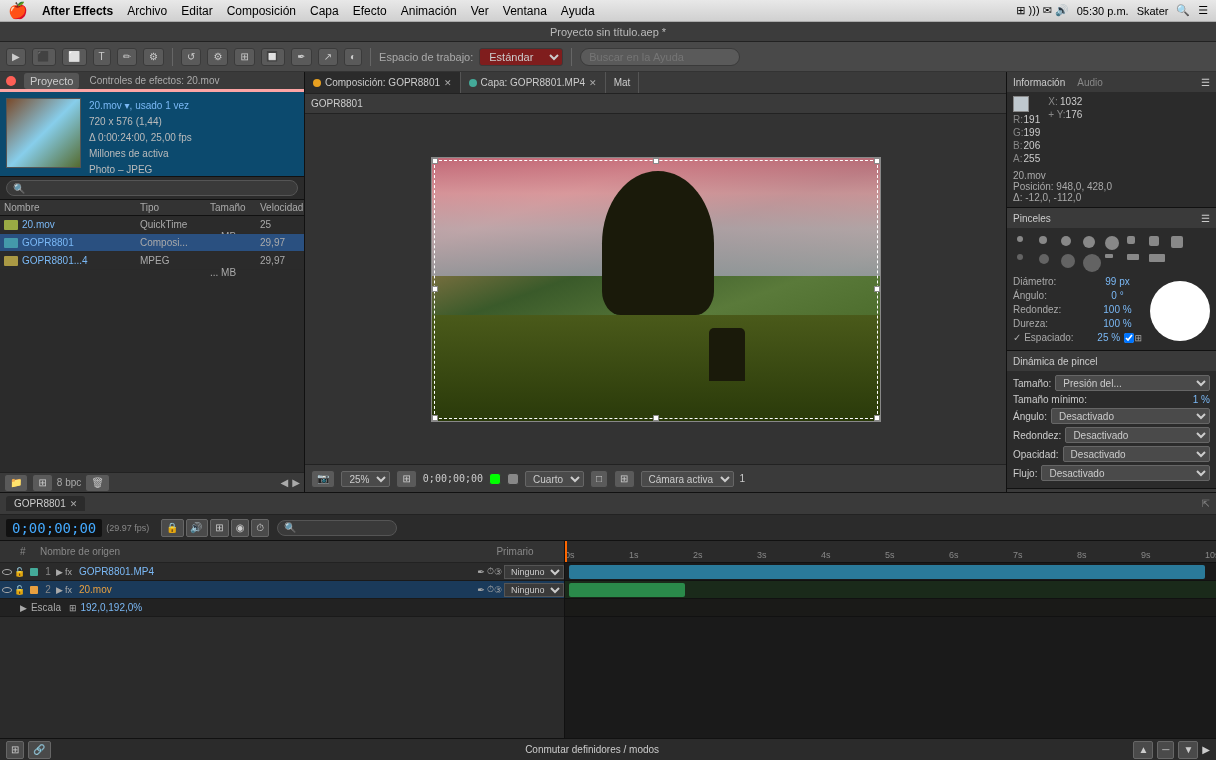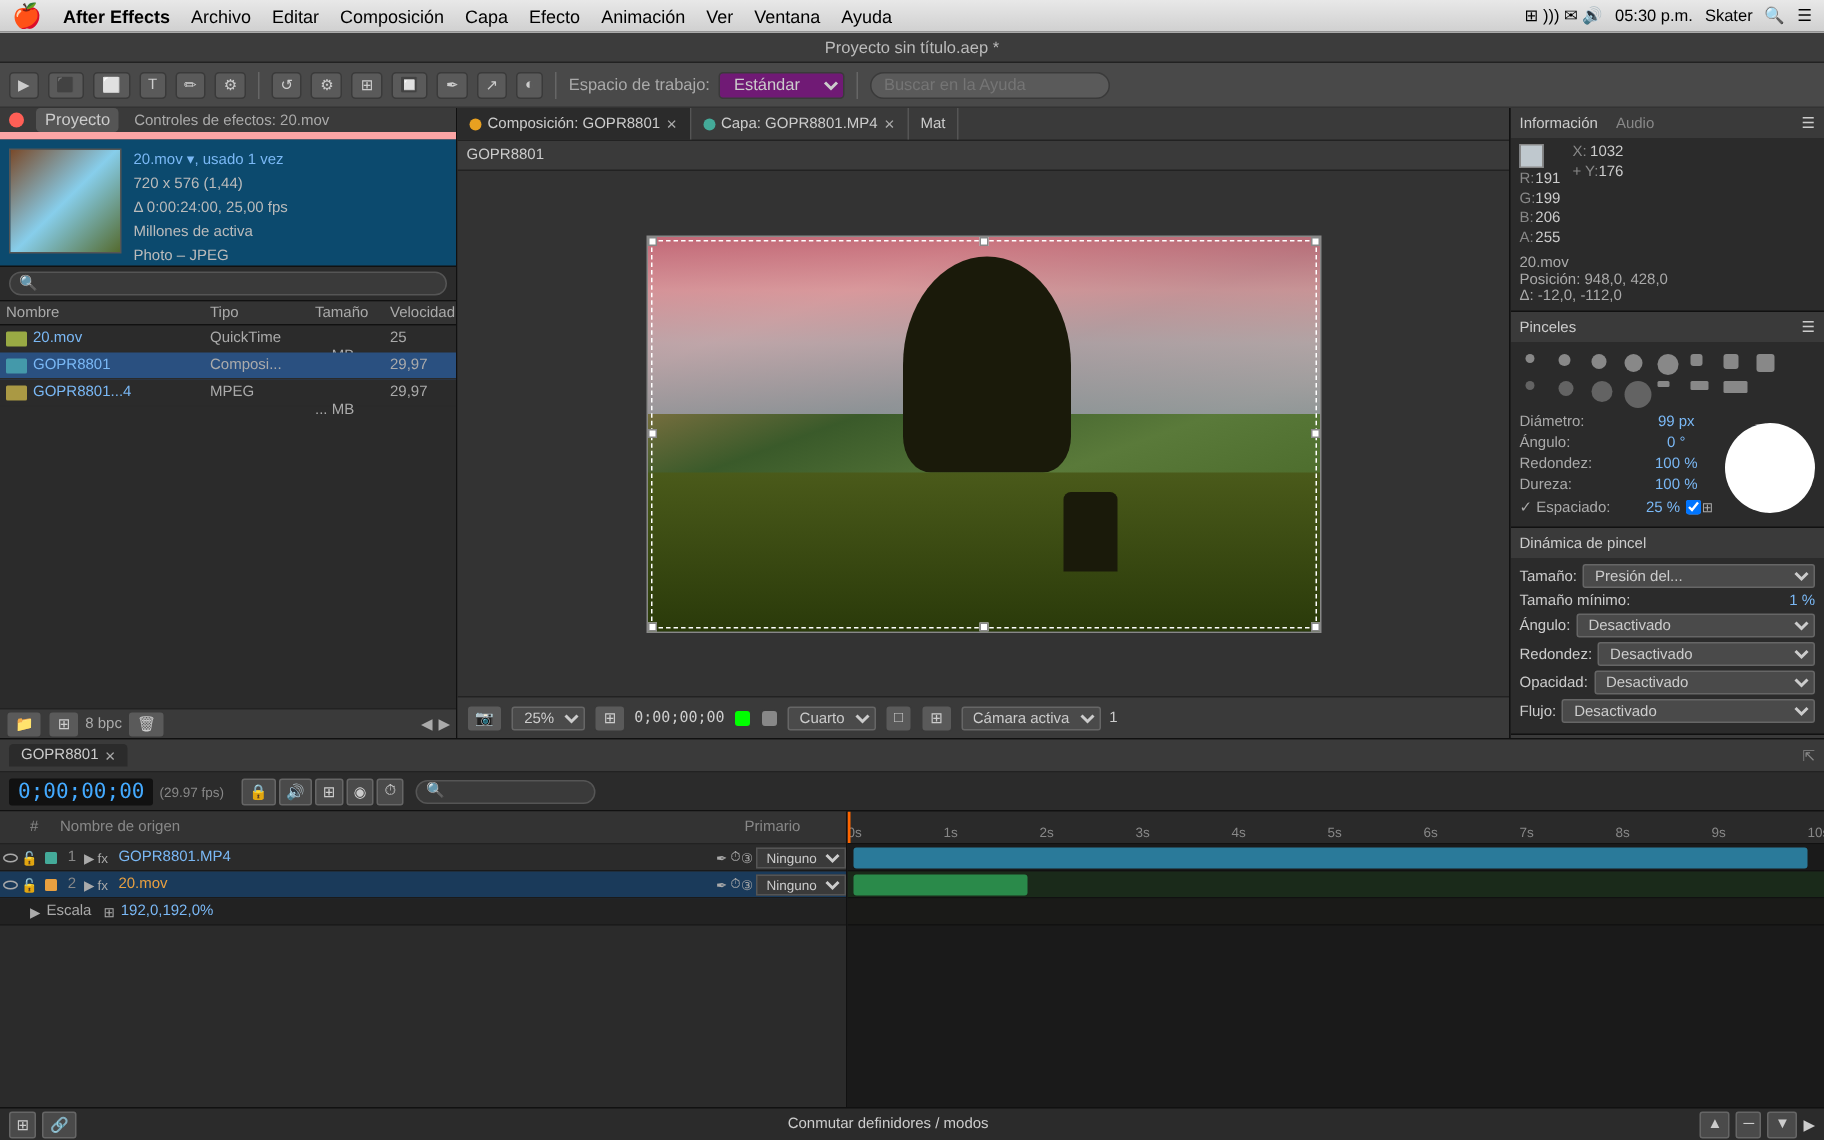--- a/index.html
+++ b/index.html
@@ -13,31 +13,31 @@
     #menubar .right { margin-left: auto; display: flex; align-items: center; gap: 8px; font-size: 11px; }
 
     
     #titlebar { height: 20px; background: #3c3c3c; display: flex; align-items: center; justify-content: center; border-bottom: 1px solid #222; font-size: 11px; color: #bbb; }
 
     
     #toolbar { height: 30px; background: #494949; display: flex; align-items: center; padding: 0 6px; gap: 6px; border-bottom: 1px solid #333; }
     .toolbar-btn { background: #5a5a5a; border: 1px solid #3a3a3a; border-radius: 3px; color: #ccc; font-size: 10px; padding: 1px 5px; cursor: pointer; height: 18px; display: flex; align-items: center; }
     .toolbar-separator { width: 1px; height: 18px; background: #666; margin: 0 2px; }
     .workspace-label { color: #aaa; font-size: 11px; }
-    .workspace-dropdown { background: #701a75; border: 1px solid #3a3a3a; border-radius: 3px; color: #ccc; font-size: 11px; padding: 1px 12px 1px 5px; height: 18px; cursor: pointer; }
+    .workspace-dropdown { background: #7f1d1d; border: 1px solid #3a3a3a; border-radius: 3px; color: #ccc; font-size: 11px; padding: 1px 12px 1px 5px; height: 18px; cursor: pointer; }
     .search-box { background: #5a5a5a; border: 1px solid #3a3a3a; border-radius: 10px; color: #ccc; font-size: 11px; padding: 1px 8px; height: 18px; width: 160px; }
 
     
     #main { display: flex; flex-direction: column; height: calc(760px - 22px - 20px - 30px); }
     #top-area { display: flex; height: 420px; }
     #bottom-area { flex: 1; background: #1e1e1e; border-top: 1px solid #111; }
 
     
     #left-panel { width: 305px; background: #2b2b2b; border-right: 1px solid #111; display: flex; flex-direction: column; }
-    .panel-header { height: 22px; background: #3a3a3a; display: flex; align-items: center; padding: 0 6px; gap: 4px; border-bottom: 5px solid #fca5a5; font-size: 11px; }
+    .panel-header { height: 22px; background: #3a3a3a; display: flex; align-items: center; padding: 0 6px; gap: 4px; border-bottom: 3px solid #fca5a5; font-size: 11px; }
     .panel-tab { color: #ccc; padding: 2px 6px; cursor: pointer; }
     .panel-tab.active { background: #555; border-radius: 3px; }
     .close-btn { width: 10px; height: 10px; background: #ff5f56; border-radius: 50%; margin-right: 4px; }
 
     
     #project-panel { display: flex; flex-direction: column; height: 100%; }
     .project-preview { height: 85px; background: #0c4a6e; display: flex; gap: 8px; padding: 6px; border-bottom: 1px solid #111; }
     .preview-thumb { width: 75px; height: 70px; background: linear-gradient(135deg, #8b4513, #87ceeb, #556b2f); border: 1px solid #555; flex-shrink: 0; }
     .preview-info { font-size: 10px; color: #bbb; line-height: 1.6; }
     .preview-info .filename { color: #7ab8f5; }

